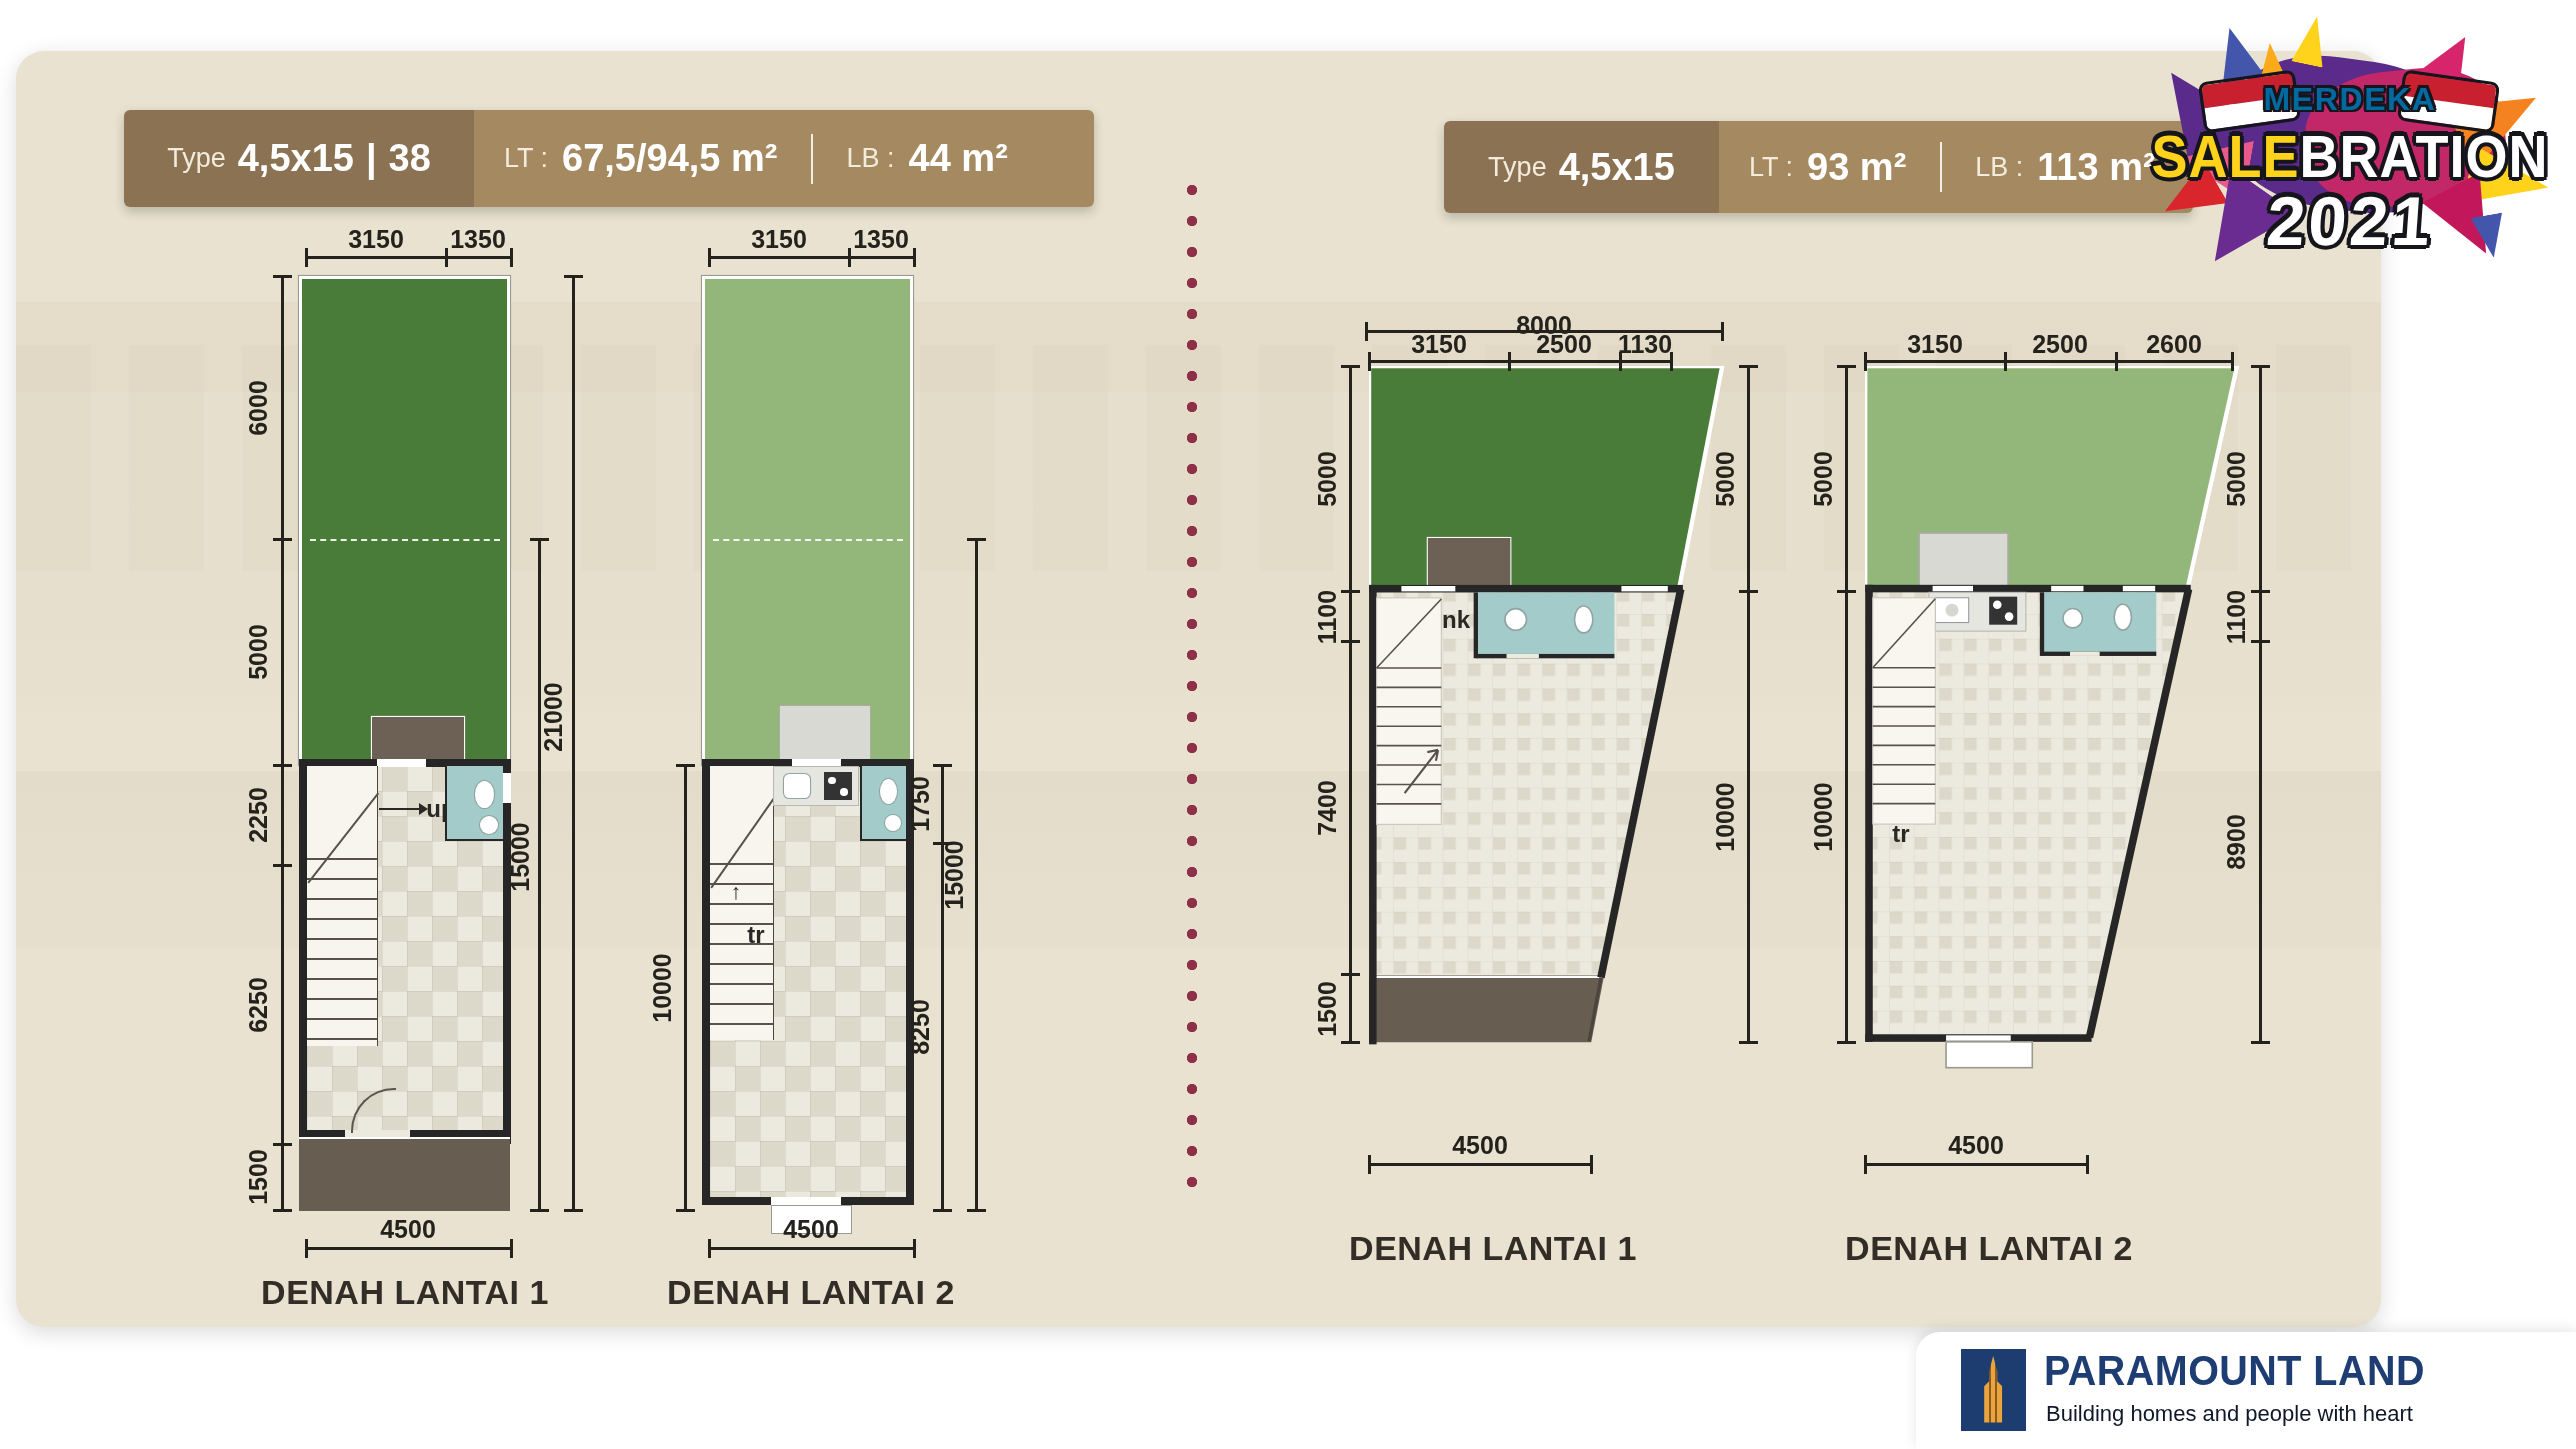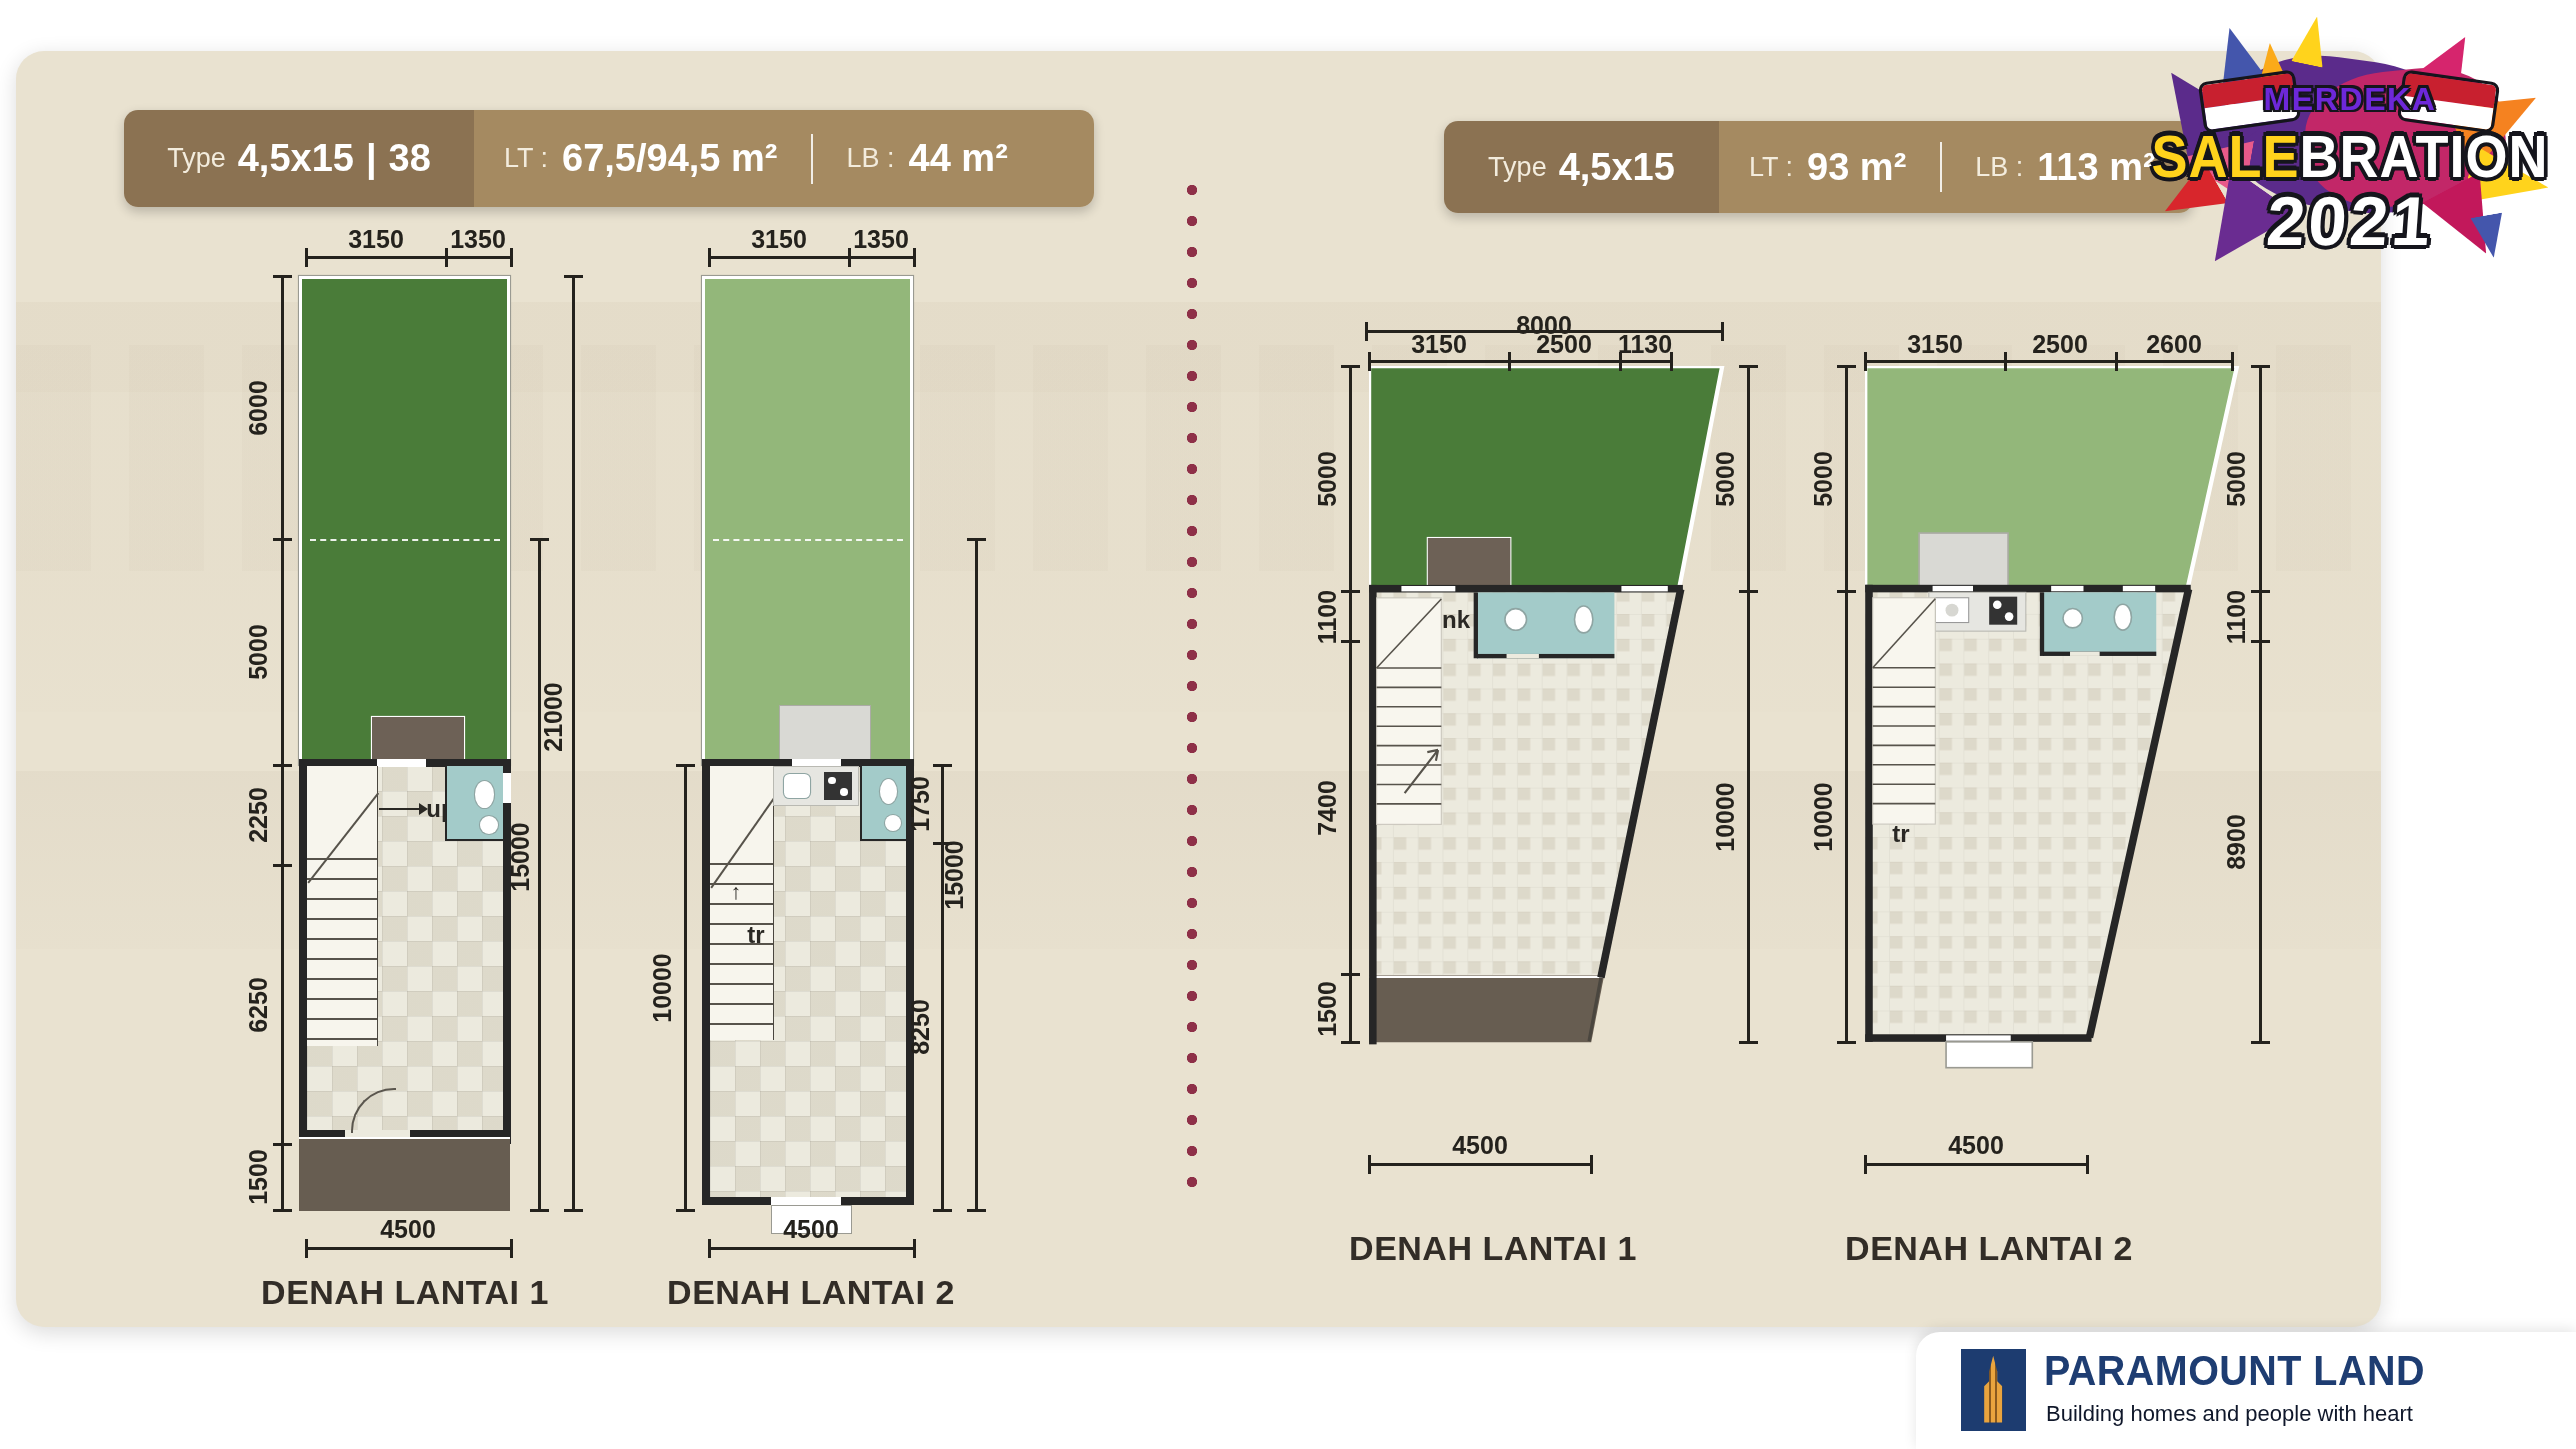--- a/index.html
+++ b/index.html
@@ -16,21 +16,21 @@
        background:repeating-linear-gradient(90deg,rgba(120,95,70,.06) 0 75px,rgba(0,0,0,0) 75px 113px);}
   .wm3{position:absolute;left:16px;top:771px;width:2365px;height:178px;
        background:linear-gradient(180deg,rgba(140,120,100,.06),rgba(140,120,100,.02));}
 
   
   .dots{position:absolute;left:1186px;top:184px;width:12px;height:1020px;
         background-image:radial-gradient(circle at 6px 6px,#8e3048 4.9px,rgba(0,0,0,0) 5.4px);
         background-size:12px 31px;background-repeat:repeat-y;}
 
   
-  .hdr{position:absolute;display:flex;border-radius:14px;overflow:hidden;box-shadow:0 4.3px 10.8px rgba(0,0,0,.20);}
+  .hdr{position:absolute;display:flex;border-radius:6px;overflow:hidden;box-shadow:0 4.3px 10.8px rgba(0,0,0,.20);}
   .hdr-dark{background:#8b7252;display:flex;align-items:center;justify-content:center;gap:12px;height:100%;}
   .hdr-light{background:#a58a61;flex:1;display:flex;align-items:center;gap:14px;padding:0 30px;height:100%;}
   .h-small{font-size:27px;color:#f3ecdd;}
   .h-big{font-size:38px;font-weight:700;color:#fff;}
   .vbar{width:2.2px;height:50px;background:#fff;opacity:.85;margin:0 19.4px;}
 
   
   .grass{position:absolute;border:3.2px solid #fff;box-shadow:0 0 0 1.1px #9a9a92;box-sizing:border-box;}
   .dashline{position:absolute;border-top:2.7px dashed rgba(255,255,255,.9);}
   .wall{position:absolute;background:#262626;}
@@ -71,21 +71,21 @@
                  border-top:6px solid rgba(0,0,0,0);border-bottom:6px solid rgba(0,0,0,0);}
 
   
   .badge{position:absolute;left:2134px;top:5.4px;width:426px;height:253px;z-index:5;}
   .shard{position:absolute;clip-path:polygon(50% 0,100% 100%,0 100%);}
   .blob{position:absolute;border-radius:42%;}
   .flag{position:absolute;width:91px;height:45px;border-radius:5.4px;overflow:hidden;
         box-shadow:0 0 0 3.2px #15151c;}
   .flag .r{height:50%;background:#c8202f;}
   .flag .w{height:50%;background:#fff;}
-  .merdeka{position:absolute;transform:translate(-50%,-50%);font-size:32px;font-weight:800;color:#6d28d9;letter-spacing:1.6px;
+  .merdeka{position:absolute;transform:translate(-50%,-50%);font-size:32px;font-weight:800;color:#0369a1;letter-spacing:1.6px;
      text-shadow:-2.7px 0 #15151c,2.7px 0 #15151c,0 -2.7px #15151c,0 2.7px #15151c,-2.2px -2.2px #15151c,2.2px 2.2px #15151c,-2.2px 2.2px #15151c,2.2px -2.2px #15151c;}
   .salebr{position:absolute;transform:translate(-50%,-50%) scaleX(.9);font-size:60px;font-weight:800;letter-spacing:1.1px;white-space:nowrap;
      text-shadow:-4.3px 0 #15151c,4.3px 0 #15151c,0 -4.3px #15151c,0 4.3px #15151c,-3.2px -3.2px #15151c,3.2px 3.2px #15151c,-3.2px 3.2px #15151c,3.2px -3.2px #15151c;}
   .salebr .sale{color:#ffd31c;} .salebr .bration{color:#fff;}
   .year{position:absolute;transform:translate(-50%,-50%) skewX(-4deg);font-size:69px;font-weight:800;color:#fff;letter-spacing:3.2px;
      text-shadow:-4.3px 0 #15151c,4.3px 0 #15151c,0 -4.3px #15151c,0 4.3px #15151c,-3.2px -3.2px #15151c,3.2px 3.2px #15151c,-3.2px 3.2px #15151c,3.2px -3.2px #15151c;}
 
   
   .brandcard{position:absolute;left:1916px;top:1332px;width:660px;height:117px;background:#fff;
              border-radius:24px 0 0 0;box-shadow:0 -2.2px 13px rgba(0,0,0,.10);z-index:6;}

